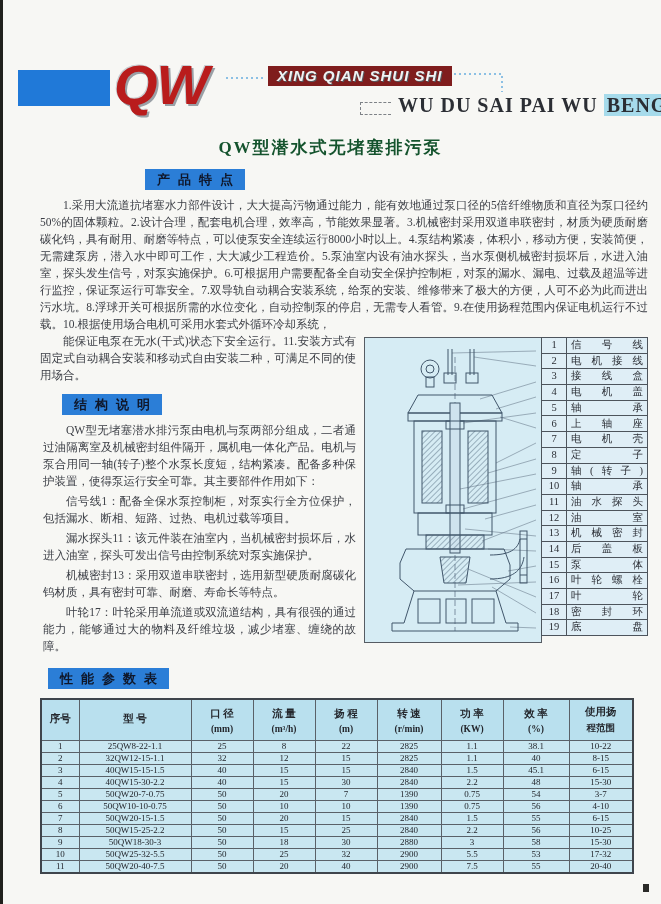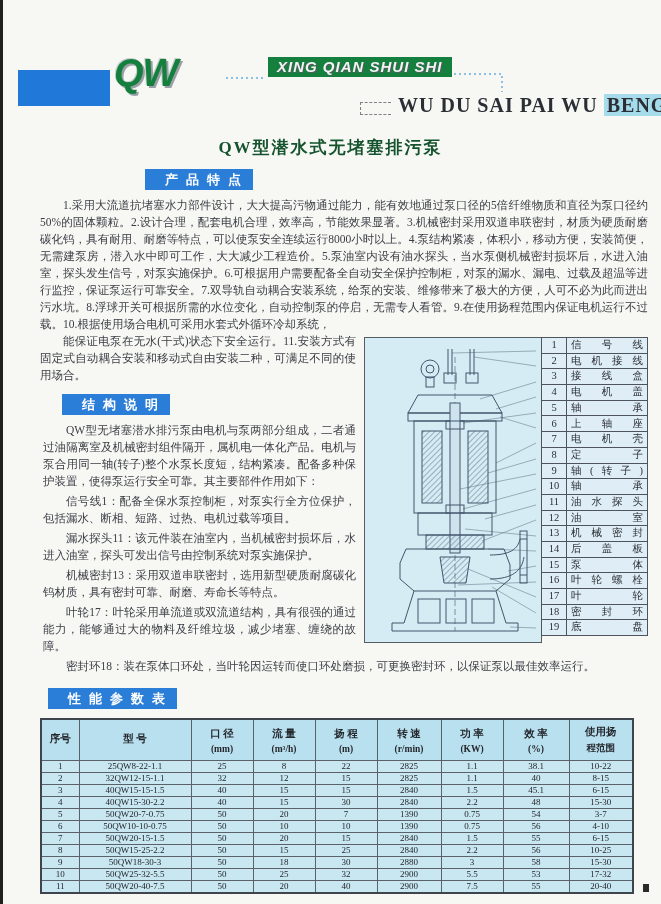--- a/index.html
+++ b/index.html
@@ -10,41 +10,41 @@
   }
   .left-edge { position:absolute; left:0; top:0; width:3px; height:904px; background:#20211d; }
   .corner-mark { position:absolute; right:12px; bottom:12px; width:6px; height:8px; background:#2a2a28; }
 
   
   .header { position:relative; height:132px; }
   .logo-block { position:absolute; left:18px; top:70px; width:92px; height:36px; background:#2079d8; }
   .logo-text {
     position:absolute; left:114px; top:52px;
     font-family:"Liberation Sans", sans-serif; font-style:italic; font-weight:900;
-    font-size:38px; color:#15803d; letter-spacing:-1px;
+    font-size:56px; color:#b91c1c; letter-spacing:-1px;
     text-shadow:2px 2px 0 #9aa0a6, -1px -1px 0 #c9cdd1;
   }
   .connector-svg { position:absolute; left:0; top:0; width:661px; height:132px; pointer-events:none; }
   .badge {
-    position:absolute; left:268px; top:57px; background:#15803d; color:#f1f3f4;
+    position:absolute; left:268px; top:66px; background:#7f1d1d; color:#f1f3f4;
     font-family:"Liberation Sans", sans-serif; font-style:italic; font-weight:700;
     font-size:15px; padding:1px 9px 2px; letter-spacing:1px;
     text-shadow:1px 1px 0 #565a5f;
   }
   .subtitle-row { position:absolute; left:360px; top:94px; display:flex; align-items:center; }
   .dashed-box { width:30px; height:11px; border:1px dashed #7e8287; border-right:none; margin-right:7px; margin-top:6px; }
   .subtitle { font-weight:700; font-size:20px; color:#2b2e34; letter-spacing:1px; white-space:nowrap; }
   .subtitle .hl { background:#a6dbeb; padding:0 3px; }
 
   
   .doc-title { text-align:center; color:#14532d; font-weight:700; font-size:17px; letter-spacing:2px; margin:4px 0 10px; }
   .sec-head {
-    display:inline-block; background:#2b7ed7; color:#ffffff;
+    display:inline-block; background:#2b7ed7; color:#0f172a;
     font-family:"Liberation Sans", sans-serif; font-weight:700; font-size:13px;
-    letter-spacing:8px; padding:4px 4px 4px 20px; line-height:1;
+    letter-spacing:8px; padding:4px 4px 4px 12px; line-height:1;
   }
   .content { margin:0 13px 0 40px; }
   .body-text {
     font-size:11.5px; line-height:17px; text-align:justify; text-indent:2em;
     color:#3b3e45; margin:0;
   }
   .features-head { margin-left:105px; }
   .features-p1 { margin-top:7px; }
 
   
@@ -287,21 +287,20 @@
         <p class="body-text">信号线1：配备全保水泵控制柜，对泵实行全方位保护，包括漏水、断相、短路、过热、电机过载等项目。</p>
 
 
         <p class="body-text">漏水探头11：该元件装在油室内，当机械密封损坏后，水进入油室，探头可发出信号由控制系统对泵实施保护。</p>
 
         <p class="body-text">机械密封13：采用双道串联密封，选用新型硬质耐腐碳化钨材质，具有密封可靠、耐磨、寿命长等特点。</p>
 
         <p class="body-text">叶轮17：叶轮采用单流道或双流道结构，具有很强的通过能力，能够通过大的物料及纤维垃圾，减少堵塞、缠绕的故障。</p>
 
 
-        <p class="body-text">密封环18：装在泵体口环处，当叶轮因运转而使口环处磨损，可更换密封环，以保证泵以最佳效率运行。</p>
       </div>
   </div>
 
   
   <div class="perf-section">
     <div class="perf-head sec-head">性能参数表</div>
     <table class="perf-table">
       <colgroup>
         <col class="c-no">
           <col class="c-model">

